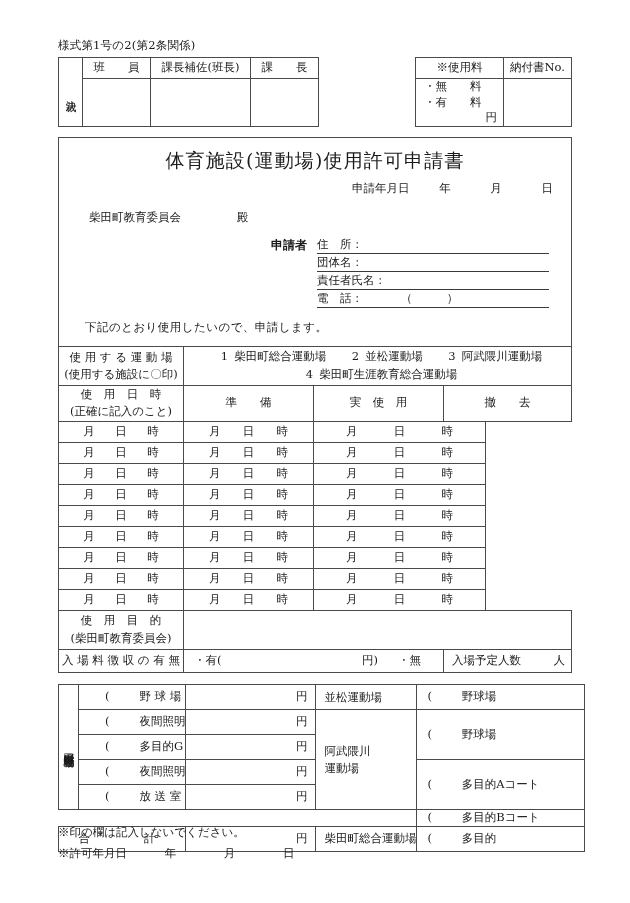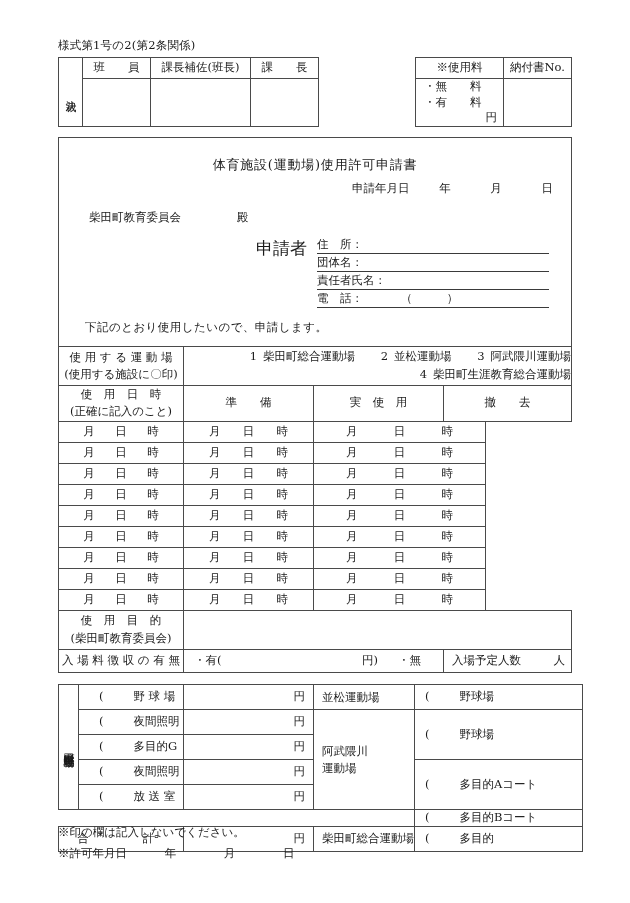--- a/index.html
+++ b/index.html
@@ -69,21 +69,21 @@
 
   
   #main-table {
     position: absolute;
     left: 58px;
     top: 137px;
   }
 
   .title-cell {
     height: 36px;
-    font-size: 13px;
+    font-size: 19px;
     letter-spacing: 0.06em;
     vertical-align: bottom;
     margin-left: 36px;
   }
 
   .apply-date {
     text-align: right;
     padding-right: 18px;
     font-size: 11.5px;
     height: 30px;
@@ -96,24 +96,25 @@
     height: 28px;
   }
   .addressee .tono { padding-left: 52px; }
 
   .applicant-wrap {
     display: flex;
     justify-content: flex-end;
     padding-right: 22px;
   }
   .applicant-label {
-    font-size: 17px;
+    font-size: 12px;
     padding-right: 10px;
     padding-top: 1px;
     white-space: nowrap;
+    font-weight: bold;
   }
   .applicant-fields { width: 232px; }
   .afield {
     border-bottom: 1px solid #3a3a3a;
     font-size: 11.5px;
     text-align: left;
     height: 17px;
     line-height: 17px;
     white-space: nowrap;
   }
@@ -124,21 +125,21 @@
     padding-left: 26px;
     font-size: 11.5px;
     height: 36px;
     vertical-align: middle;
     letter-spacing: 0.04em;
   }
 
   
   .ground-label { font-size: 11.5px; line-height: 1.5; }
   .ground-list {
-    text-align: right;
+    text-align: center;
     padding-left: 8px;
     font-size: 11.5px;
     line-height: 1.55;
   }
   .ground-list .num { padding-right: 6px; }
   .gap-r { padding-right: 22px; }
 
   
   .dt-head { height: 20px; }
   .dt-row { height: 21px; }
@@ -166,21 +167,21 @@
     align-items: center;
     font-size: 11.5px;
   }
   .fee-inline .a { width: 168px; text-align: left; }
   .fee-inline .b { text-align: left; }
 
   
   .fac-row { height: 25px; }
   .fac-name {
     text-align: left;
-    padding-left: 20px;
+    padding-left: 26px;
     font-size: 11.5px;
     white-space: nowrap;
   }
   .fac-name .pp { letter-spacing: 2.6em; }
   .fac-yen { text-align: right; padding-right: 8px; font-size: 11.5px; }
   .fac-group {
     text-align: left;
     padding-left: 8px;
     font-size: 11.5px;
     line-height: 1.45;

